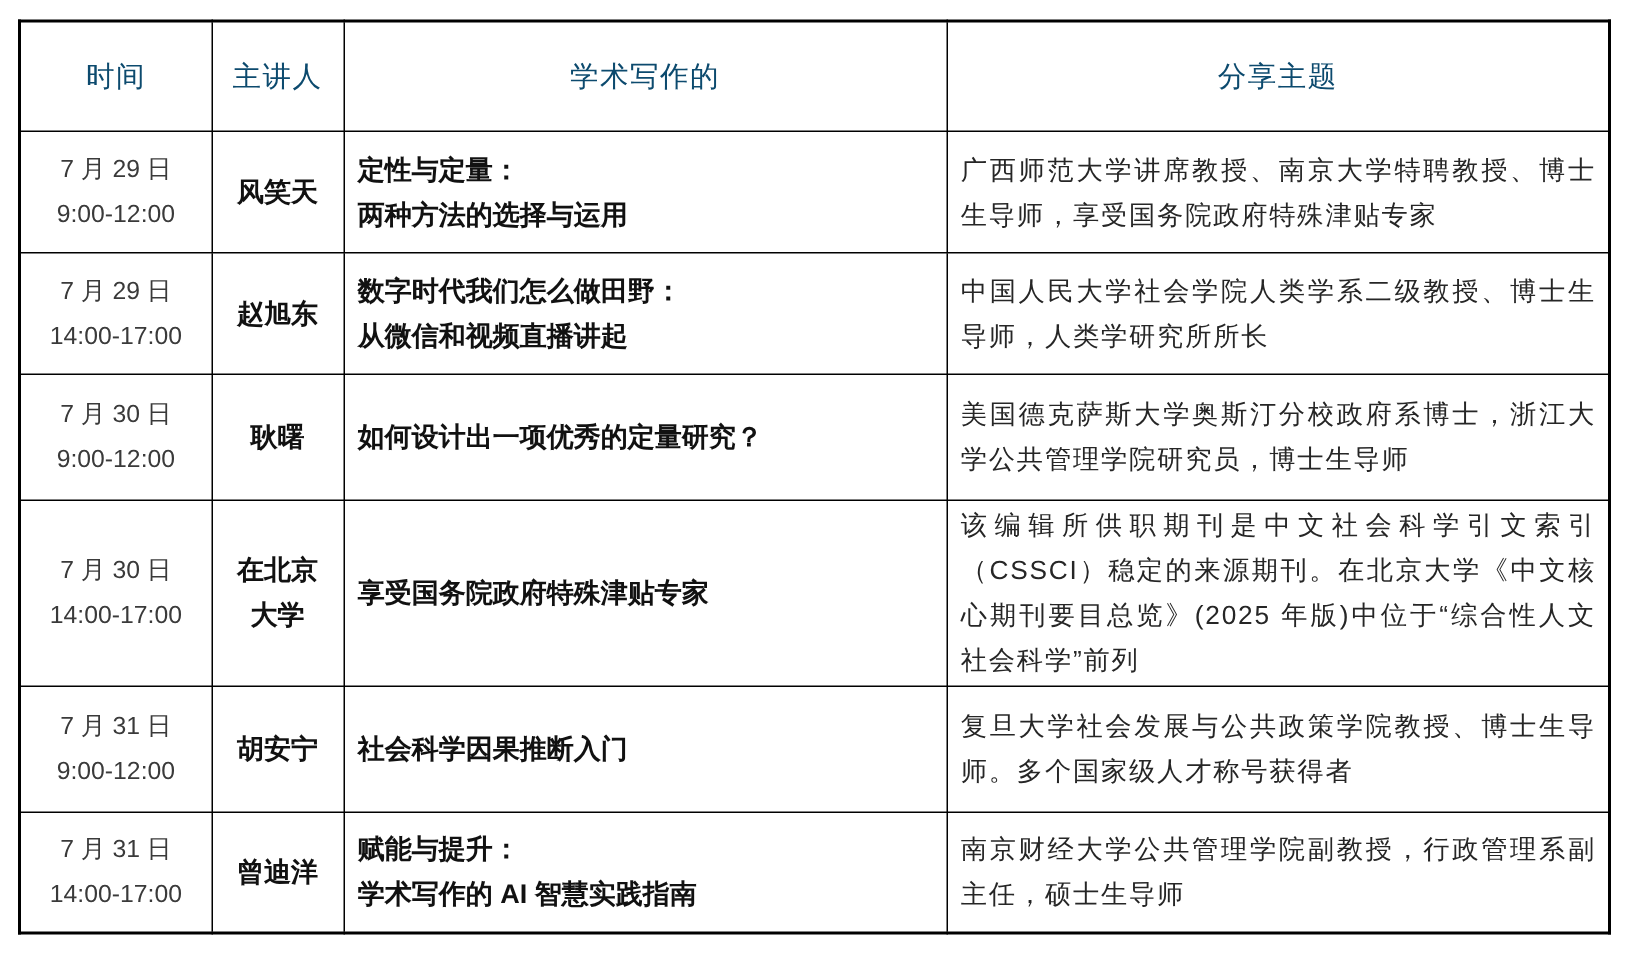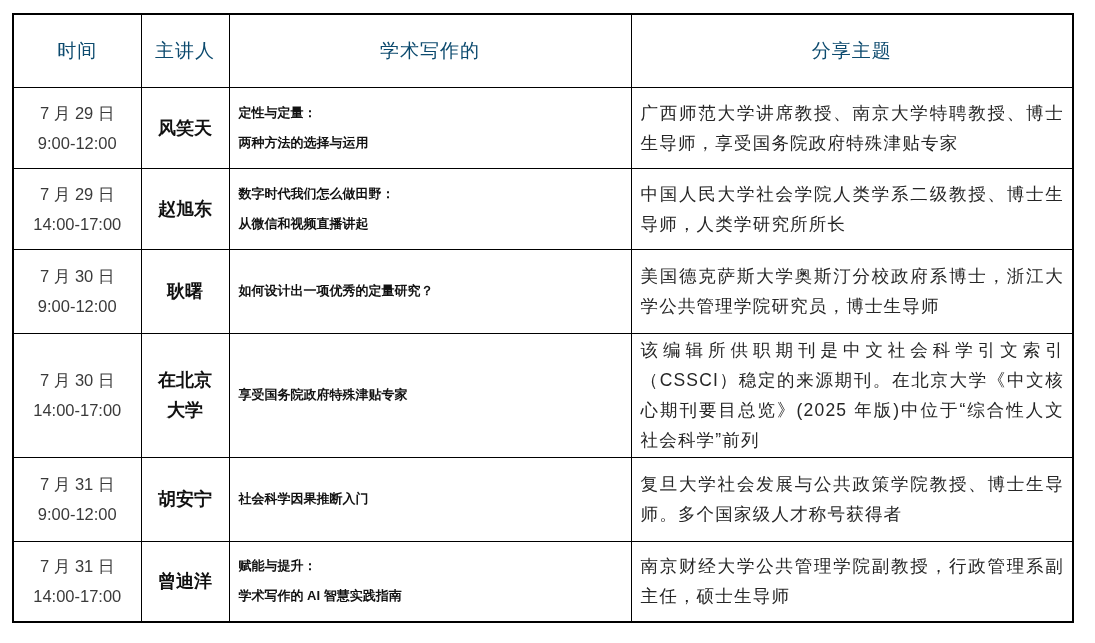--- a/index.html
+++ b/index.html
@@ -61,21 +61,21 @@
   td.speaker {
     font-size: 18px;
     font-weight: bold;
     color: #111111;
     text-align: center;
     line-height: 30px;
     padding: 0 13px;
     margin-top: 11px;
   }
   td.topic {
-    font-size: 13px;
+    font-size: 18px;
     font-weight: bold;
     color: #111111;
     text-align: left;
     white-space: pre-line;
     line-height: 30px;
     padding: 0 10px 0 9px;
   }
   td.bio {
     font-size: 17.5px;
     font-weight: normal;

